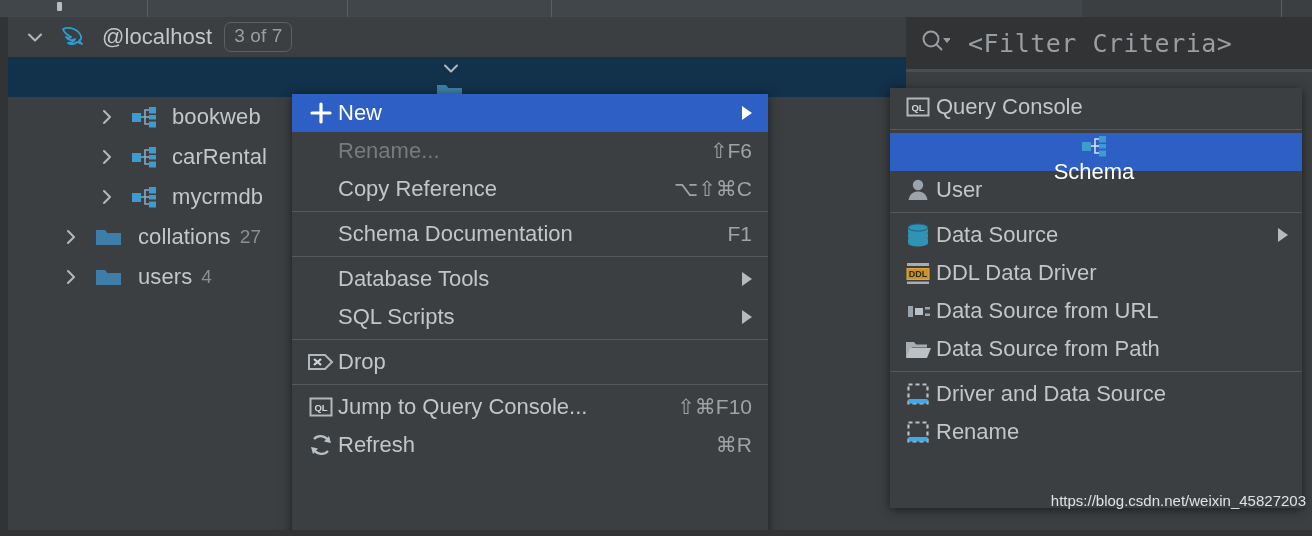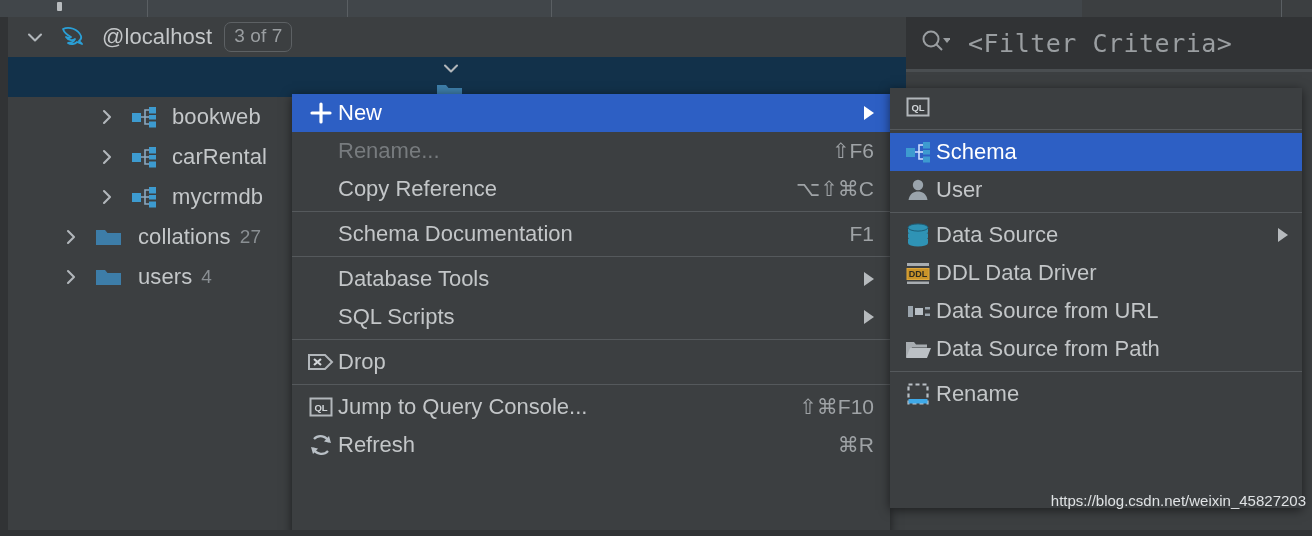--- a/index.html
+++ b/index.html
@@ -24,21 +24,21 @@
   .tree{position:absolute;left:8px;top:17px;width:898px;height:519px;background:#3c3f41;}
   .row{position:absolute;left:0;width:898px;height:40px;display:flex;align-items:center;
        color:#bbbbbb;font-size:22px;letter-spacing:.1px;}
   .row.selected{background:#12314a;}
   .tlabel{color:#c4c7c9;}
   .tcount{color:#8a8f93;font-size:19px;margin-left:9px;}
   .badge{display:inline-block;margin-left:12px;padding:1px 9px 3px;border:1px solid #5d6164;
          border-radius:7px;color:#9a9ea1;font-size:19px;line-height:24px;}
 
   
-  .ctxmenu{position:absolute;left:292px;top:94px;width:598px;height:442px;
+  .ctxmenu{position:absolute;left:292px;top:94px;width:476px;height:442px;
            background:#3c3f41;box-shadow:0 2px 10px rgba(0,0,0,.55);}
   .mi{position:relative;height:38px;display:flex;align-items:center;
       color:#c3c6c8;font-size:22px;padding:0 16px 0 12px;box-sizing:border-box;}
   .mi.hi{background:#2d5fc4;color:#ffffff;}
   .mi.disabled{color:#777b7e;}
   .mi .mico{width:34px;flex:0 0 auto;display:flex;align-items:center;justify-content:center;}
   .mi .mlabel{flex:1 1 auto;white-space:nowrap;}
   .mi .mkey{color:#9fa3a6;font-size:21px;margin-left:24px;white-space:nowrap;}
   .msep{height:1px;background:#55595c;margin:3px 0;}
   .arrow{width:0;height:0;border-left:10px solid #b6babd;border-top:7px solid transparent;
@@ -51,21 +51,21 @@
   .filtertext{font-family:"DejaVu Sans Mono","Liberation Mono",monospace;font-size:25px;color:#9a9ea1;
               margin-left:18px;letter-spacing:.5px;}
   .filter-under{position:absolute;left:906px;top:69px;width:406px;height:3px;background:#4a4e51;}
   .rightbg{position:absolute;left:906px;top:72px;width:406px;height:464px;background:#3c3f41;}
 
   
   .submenu{position:absolute;left:890px;top:88px;width:412px;height:420px;
            background:#3c3f41;box-shadow:0 2px 10px rgba(0,0,0,.55);}
   .smi{position:relative;height:38px;display:flex;align-items:center;
        color:#c3c6c8;font-size:22px;padding:0 14px 0 10px;box-sizing:border-box;}
-  .smi.hi{background:#2d5fc4;color:#ffffff;}
+  .smi.hi{background:#2d5fc4;color:#ffffff;flex-direction:column;}
   .smi .mico{width:36px;flex:0 0 auto;display:flex;align-items:center;justify-content:center;}
   .smi .mlabel{flex:1 1 auto;white-space:nowrap;}
 
   
   .watermark{position:absolute;right:6px;bottom:27px;color:#dfe2e4;font-size:15px;
              font-family:"Liberation Sans",sans-serif;}
 
   
   .bottomstrip{position:absolute;left:0;bottom:0;width:1312px;height:6px;background:#313335;}
 </style>
@@ -303,20 +303,21 @@
   <div class="submenu" id="subHost">
       <div class="smi">
         <span class="mico">
           <span style="display: inline-flex; align-items: center;">
             <svg width="26" height="24" viewBox="0 0 26 24">
               <rect x="2.5" y="3.5" width="21" height="17" fill="none" stroke="#b2b7bb" stroke-width="2"></rect>
               <text x="13" y="15.5" font-size="9.5" font-family="Liberation Sans,sans-serif" fill="#d3d7da" text-anchor="middle" font-weight="bold">QL</text>
             </svg>
           </span>
         </span>
+        <span class="mlabel">Query Console</span>
       </div>
       <div class="msep"></div>
       <div class="smi hi">
         <span class="mico">
           <span style="display: inline-flex; align-items: center;">
             <svg width="28" height="26" viewBox="0 0 28 26">
               <path d="M8 13 H15 V6 H20" fill="none" stroke="#cfe0ff" stroke-width="1.6"></path>
               <path d="M15 13 H20" fill="none" stroke="#cfe0ff" stroke-width="1.6"></path>
               <path d="M15 13 V20 H20" fill="none" stroke="#cfe0ff" stroke-width="1.6"></path>
               <rect x="2" y="9" width="9" height="9" fill="#3d9bd0"></rect>
@@ -395,19 +396,30 @@
       <div class="msep"></div>
       <div class="smi">
         <span class="mico">
           <span style="display: inline-flex; align-items: center;">
             <svg width="26" height="26" viewBox="0 0 26 26">
               <rect x="3.5" y="3.5" width="19" height="19" fill="none" stroke="#b9c0c6" stroke-width="2.2" stroke-dasharray="4 3"></rect>
               <path d="M3.5 18 h19 v4.5 h-19 Z" fill="#3fa9e8"></path>
             </svg>
           </span>
         </span>
+        <span class="mlabel">Driver and Data Source</span>
+      </div>
+      <div class="smi">
+        <span class="mico">
+          <span style="display: inline-flex; align-items: center;">
+            <svg width="26" height="26" viewBox="0 0 26 26">
+              <rect x="3.5" y="3.5" width="19" height="19" fill="none" stroke="#b9c0c6" stroke-width="2.2" stroke-dasharray="4 3"></rect>
+              <path d="M3.5 18 h19 v4.5 h-19 Z" fill="#3fa9e8"></path>
+            </svg>
+          </span>
+        </span>
         <span class="mlabel">Rename</span>
       </div>
     </div>
 
   <div class="watermark">https://blog.csdn.net/weixin_45827203</div>
   <div class="bottomstrip"></div>
 </div>
 
 </body></html>

